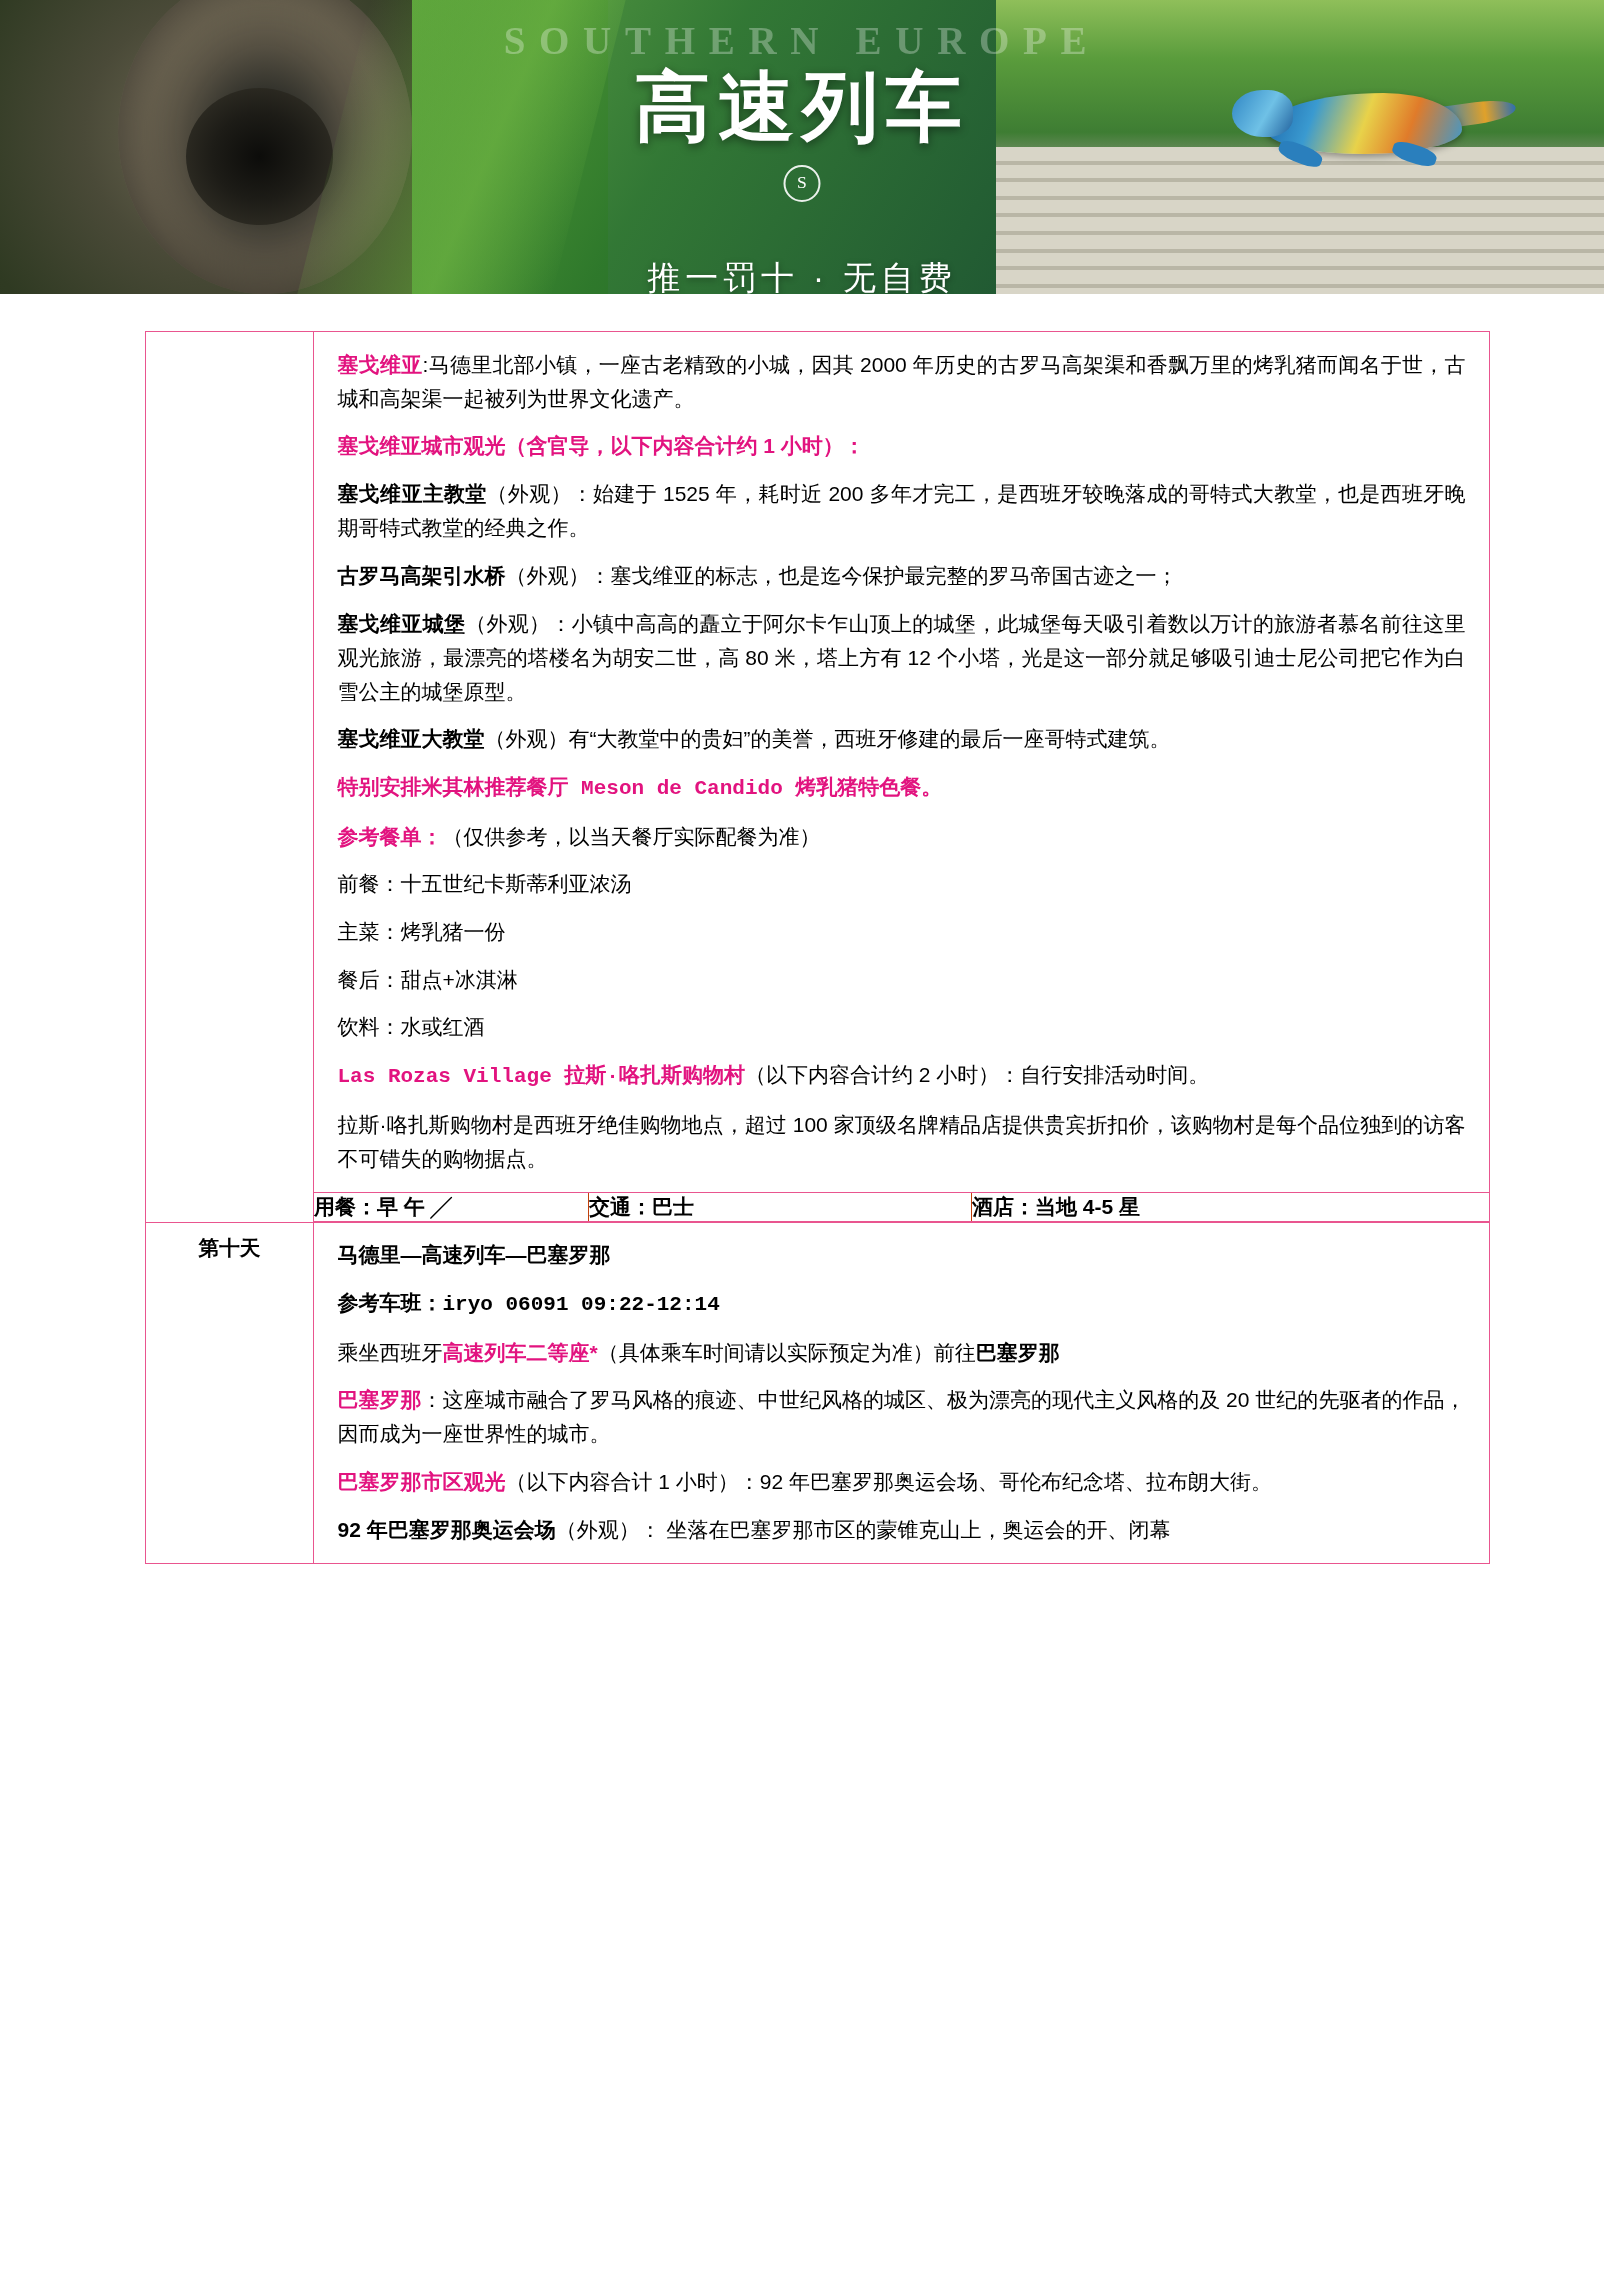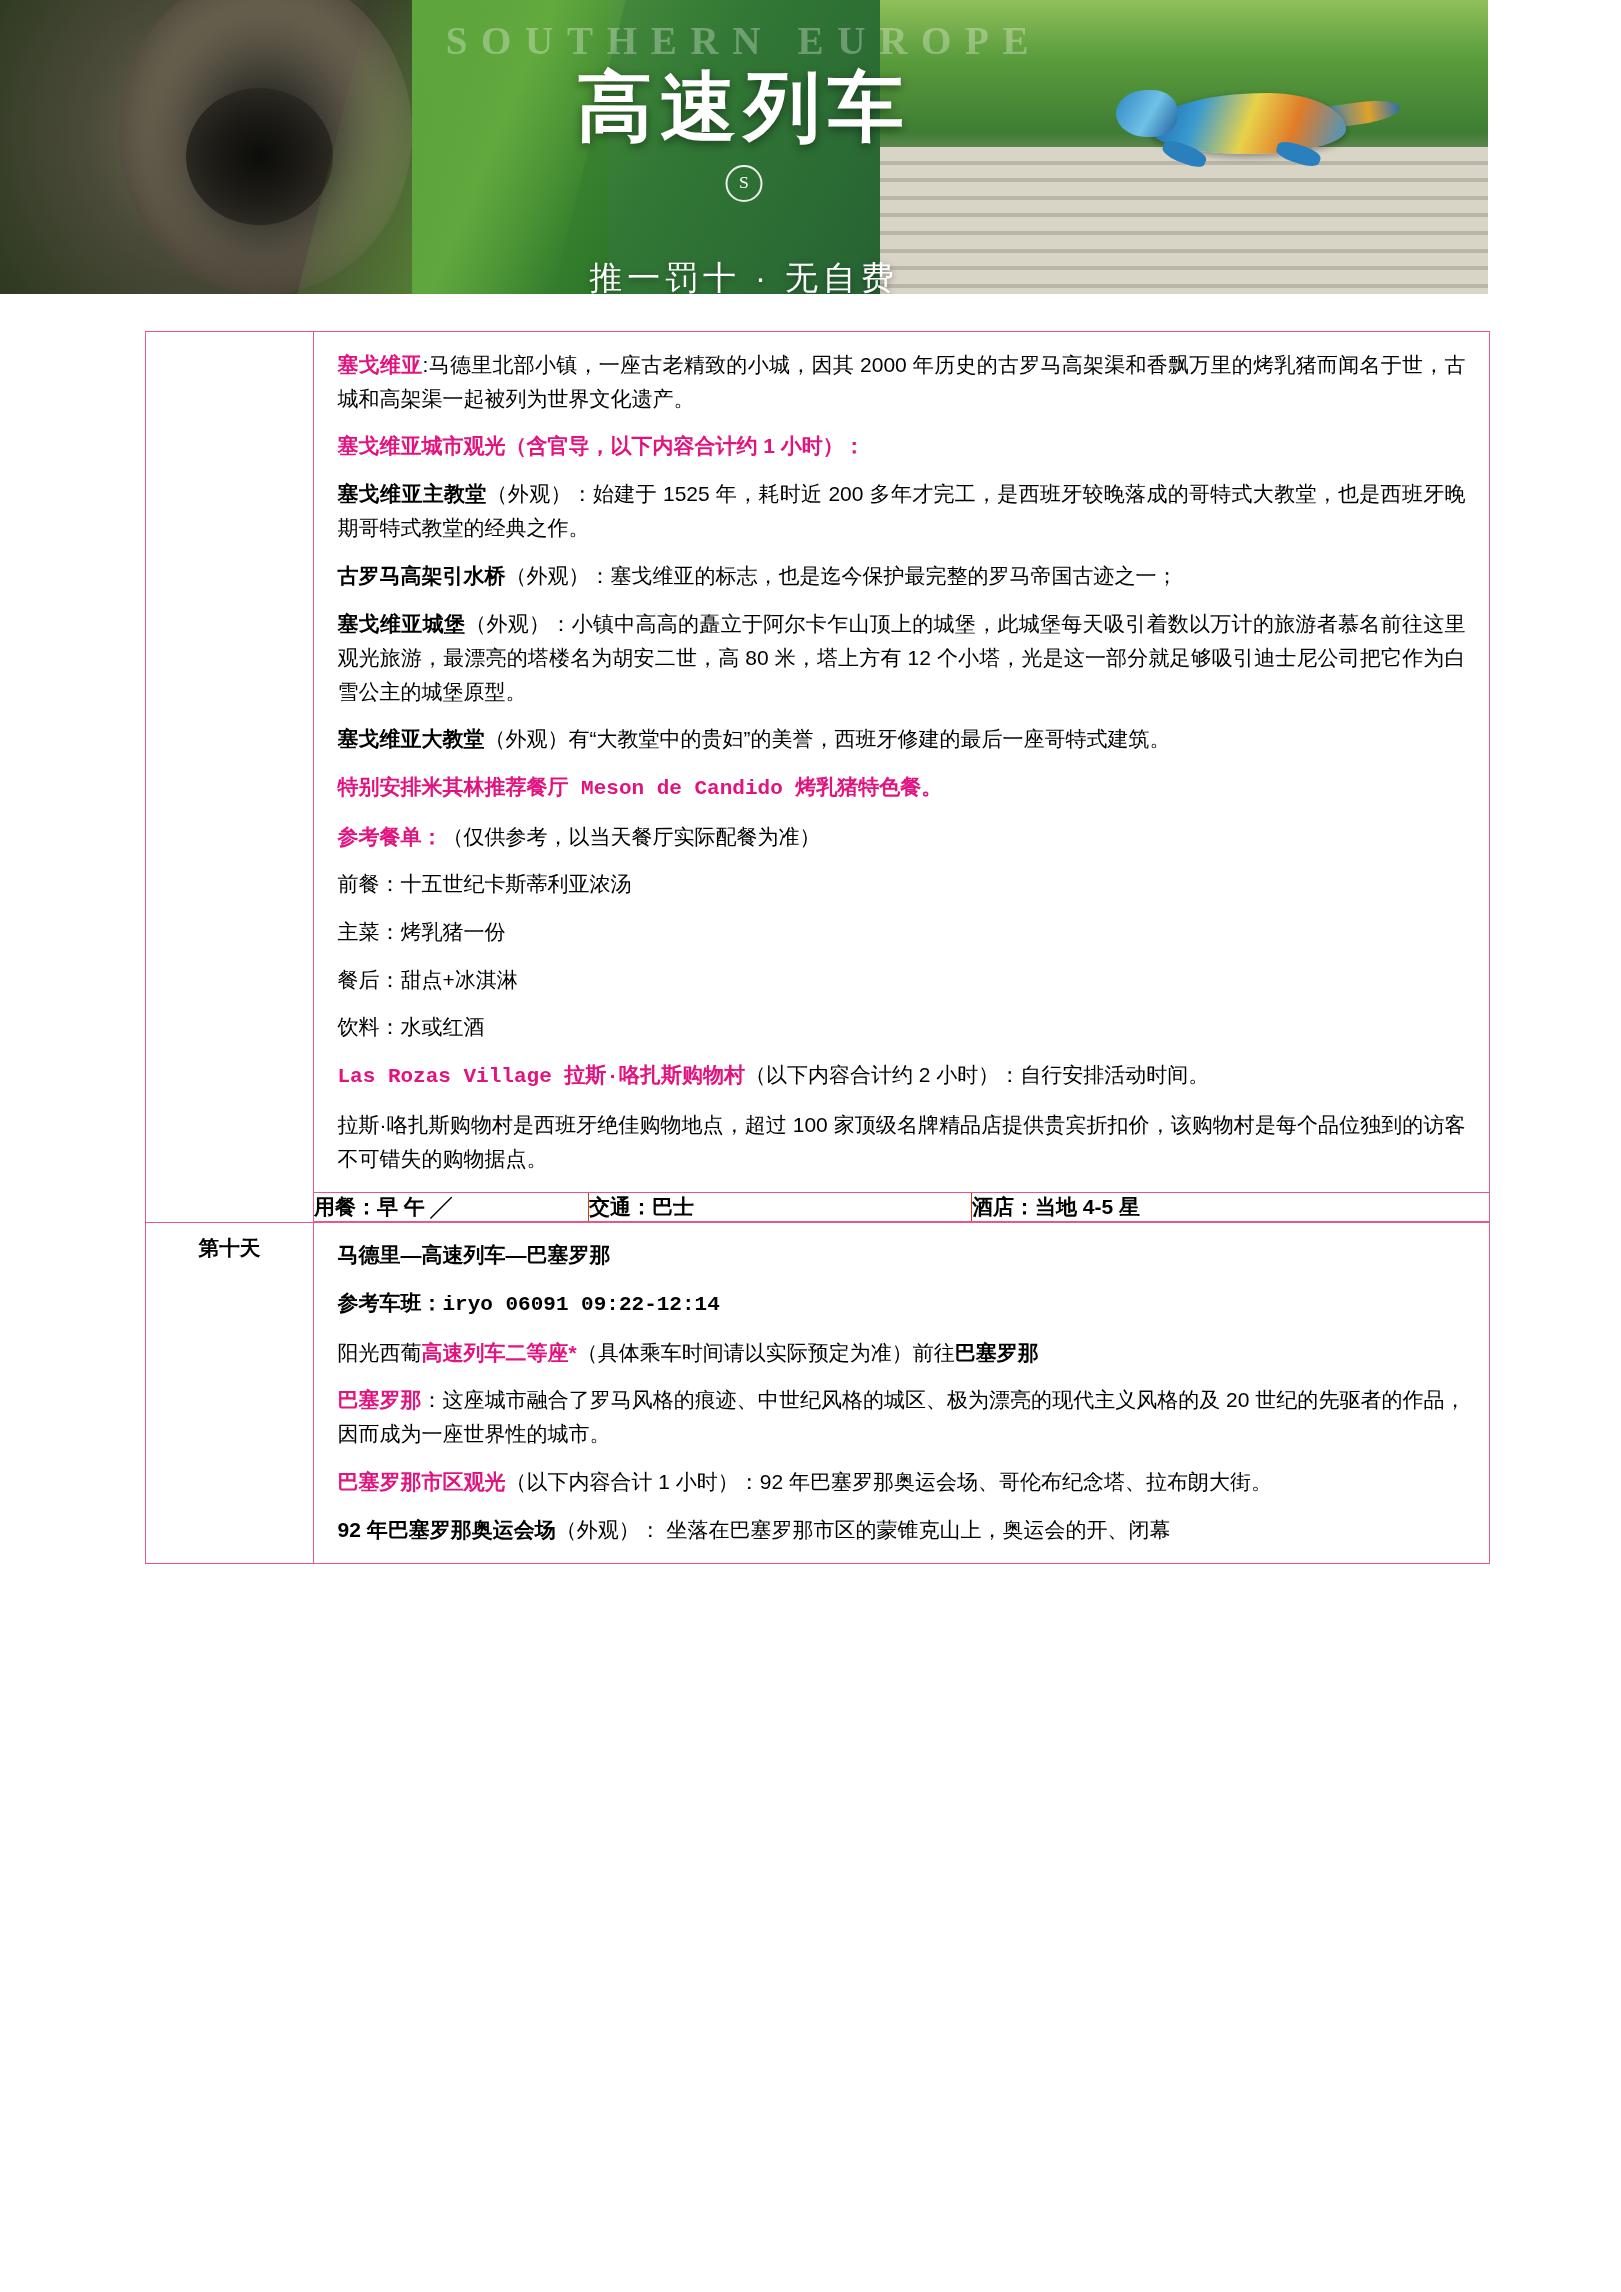--- a/index.html
+++ b/index.html
@@ -12,21 +12,21 @@
     height: 2293px;
     font-family: "Liberation Sans", sans-serif;
     color: #000000;
     position: relative;
     overflow: hidden;
   }
 
   
   .banner {
     position: relative;
-    width: 1488px;
+    width: 1604px;
     height: 294px;
     overflow: hidden;
     background: #6d28d9;
   }
   .banner .bg-left {
     position: absolute;
     left: 0; top: 0;
     width: 608px; height: 294px;
     background:
       radial-gradient(circle at 35% 45%, #6f6a55 0%, #4a4a38 30%, #2f3a22 60%, #23331c 100%),
@@ -286,21 +286,21 @@
       </tr>
 
       <tr>
         <td class="col-day">
           <div class="day-label">第十天</div>
         </td>
         <td>
           <div class="content-cell" id="day10-body">
               <p class="line"><span class="bold">马德里—高速列车—巴塞罗那</span></p>
               <p class="line"><span class="bold mono">参考车班：iryo 06091  09:22-12:14</span></p>
-              <p class="line"><span class="">阳光西葡</span><span class="pink bold">高速列车二等座*</span><span class="">（具体乘车时间请以实际预定为准）前往</span><span class="bold">巴塞罗那</span></p>
+              <p class="line"><span class="">乘坐西班牙</span><span class="pink bold">高速列车二等座*</span><span class="">（具体乘车时间请以实际预定为准）前往</span><span class="bold">巴塞罗那</span></p>
               <p class="line"><span class="pink bold">巴塞罗那</span><span class="">：这座城市融合了罗马风格的痕迹、中世纪风格的城区、极为漂亮的现代主义风格的及 20 世纪的先驱者的作品，因而成为一座世界性的城市。</span></p>
               <p class="line"><span class="pink bold">巴塞罗那市区观光</span><span class="">（以下内容合计 1 小时）：92 年巴塞罗那奥运会场、哥伦布纪念塔、拉布朗大街。</span></p>
               <p class="line"><span class="bold">92 年巴塞罗那奥运会场</span><span class="">（外观）： 坐落在巴塞罗那市区的蒙锥克山上，奥运会的开、闭幕</span></p>
             </div>
         </td>
       </tr>
     </tbody>
   </table>
 </div>
 

